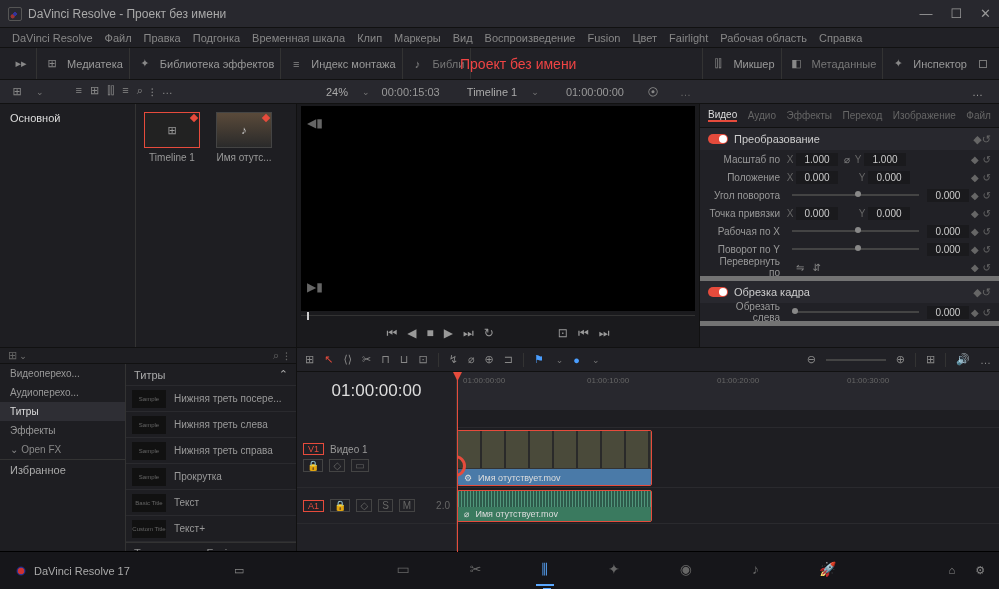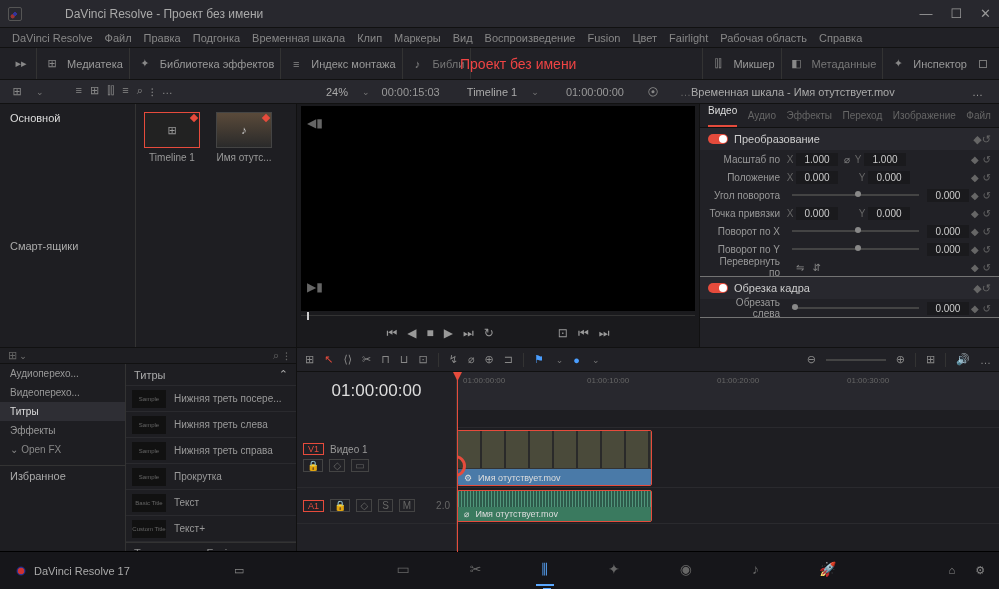--- a/index.html
+++ b/index.html
@@ -1,17 +1,17 @@
 <!DOCTYPE html>
 <html><head>
 <meta charset="utf-8">
 <style>
 * { margin: 0; padding: 0; box-sizing: border-box; font-family: "Segoe UI", Arial, sans-serif; user-select: none; }
 body { width: 999px; height: 589px; background: #1a1a1a; color: #ccc; font-size: 11px; overflow: hidden; position: relative; }
-.titlebar { height: 28px; background: #28282e; display: flex; align-items: center; padding: 0 8px; border-bottom: 1px solid #111; gap: 37px; }
+.titlebar { height: 28px; background: #28282e; display: flex; align-items: center; padding: 0 8px; border-bottom: 1px solid #111; }
 .titlebar .app-icon { width: 14px; height: 14px; background: radial-gradient(circle, #339 20%, transparent 25%), radial-gradient(circle at 30% 70%, #933 15%, transparent 20%); border: 1px solid #555; border-radius: 2px; margin-right: 6px; }
 .titlebar .title { flex: 1; color: #aaa; font-size: 12px; }
 .win-controls { display: flex; gap: 18px; color: #999; font-size: 13px; }
 .win-controls span { cursor: pointer; }
 .menubar { height: 20px; background: #212126; display: flex; align-items: center; gap: 12px; padding: 0 12px; color: #888; font-size: 11px; border-bottom: 1px solid #111; }
 .menubar span { cursor: pointer; }
 .toolbar { height: 32px; background: #212126; display: flex; align-items: center; padding: 0 6px; border-bottom: 1px solid #111; color: #999; font-size: 11px; }
 .tool-grp { display: flex; align-items: center; gap: 6px; padding: 0 6px; border-right: 1px solid #333; height: 100%; }
 .tool-grp:last-child { border-right: none; }
 .bori { color: #777; }
@@ -49,22 +49,22 @@
 .vw-bar { height: 6px; position: relative; margin: 0 4px; }
 .vw-bar::before { content: ''; position: absolute; left: 0; top: 2px; width: 100%; height: 1px; background: #333; }
 .vw-tick { position: absolute; left: 6px; top: -1px; width: 2px; height: 8px; background: #ccc; }
 .vw-controls { height: 28px; display: flex; align-items: center; justify-content: center; gap: 12px; color: #999; }
 .vw-controls .vg { display: flex; gap: 10px; }
 .vw-controls .vc { font-size: 12px; }
 .vw-controls .center { margin: 0 20px; display: flex; gap: 10px; }
 .inspector { width: 300px; background: #212126; border-left: 1px solid #111; display: flex; flex-direction: column; }
 .insp-tabs { height: 24px; display: flex; align-items: center; justify-content: space-between; padding: 0 8px; color: #666; font-size: 10px; border-bottom: 1px solid #111; }
 .insp-tabs span { cursor: pointer; }
-.insp-tabs .active { color: #ddd; border-bottom: 2px solid #e64b3c; padding-bottom: 9px; }
-.insp-section { border-bottom: 1px solid #737373; }
+.insp-tabs .active { color: #ddd; border-bottom: 2px solid #e64b3c; padding-bottom: 0; }
+.insp-section { border-bottom: 5px solid #737373; }
 .insp-sec-head { height: 22px; display: flex; align-items: center; padding: 0 8px; background: #28282e; }
 .tog { width: 20px; height: 10px; background: #e64b3c; border-radius: 5px; margin-right: 6px; position: relative; }
 .tog::after { content: ''; position: absolute; right: 1px; top: 1px; width: 8px; height: 8px; background: #fff; border-radius: 50%; }
 .insp-row { height: 18px; display: flex; align-items: center; padding: 0 8px; font-size: 10px; color: #999; }
 .insp-row .lbl { width: 78px; text-align: right; padding-right: 6px; }
 .insp-row .xy { width: 8px; text-align: center; color: #666; }
 .insp-row .val { width: 42px; background: #1a1a1d; text-align: center; margin: 0 2px; padding: 1px 0; color: #ccc; }
 .insp-row .link { margin: 0 4px; color: #888; }
 .insp-row .slider { flex: 1; height: 2px; background: #444; margin: 0 6px; position: relative; }
 .insp-row .slider::after { content: ''; position: absolute; left: 50%; top: -3px; width: 6px; height: 6px; background: #888; border-radius: 50%; }
@@ -73,21 +73,21 @@
 .insp-row .ctls .di { color: #666; font-size: 10px; }
 .lower { display: flex; height: 215px; border-top: 1px solid #111; }
 .fx-panel { width: 297px; background: #1e1e22; border-right: 1px solid #111; display: flex; flex-direction: column; }
 .fx-search { height: 22px; display: flex; align-items: center; padding: 0 8px; border-bottom: 1px solid #111; color: #666; }
 .fx-search .si { margin-left: auto; margin-right: 6px; }
 .fx-body { flex: 1; display: flex; }
 .fx-cats { width: 126px; border-right: 1px solid #333; }
 .fx-cat { padding: 4px 10px; color: #999; font-size: 10px; white-space: nowrap; overflow: hidden; }
 .fx-cat.active { background: #2e2e34; color: #ddd; }
 .fx-ind { padding: 4px 10px; color: #888; font-size: 10px; }
-.favorites { margin-top: 6px; padding: 4px 10px; color: #aaa; font-size: 11px; border-top: 1px solid #333; }
+.favorites { padding: 4px 10px; color: #aaa; font-size: 11px; border-top: 1px solid #333; }
 .fx-list { flex: 1; }
 .fx-head { height: 22px; display: flex; align-items: center; justify-content: space-between; padding: 0 8px; color: #aaa; border-bottom: 1px solid #2a2a2e; }
 .fx-item { height: 26px; display: flex; align-items: center; padding: 0 6px; border-bottom: 1px solid #2a2a2e; }
 .fx-thumb { width: 34px; height: 18px; background: #111; margin-right: 8px; display: flex; align-items: center; justify-content: center; font-size: 6px; color: #666; }
 .fx-item span { color: #999; font-size: 10px; }
 .fx-foot { padding: 4px 8px; color: #888; font-size: 11px; border-top: 1px solid #333; }
 .timeline { flex: 1; background: #1e1e22; display: flex; flex-direction: column; }
 .tl-tools { height: 24px; background: #212126; display: flex; align-items: center; padding: 0 8px; gap: 10px; color: #888; border-bottom: 1px solid #111; font-size: 11px; }
 .tl-tools .sep { width: 1px; height: 14px; background: #333; }
 .tl-tools .sl { width: 60px; height: 2px; background: #444; }
@@ -216,31 +216,29 @@
     <span class="tc">00:00:15:03</span>
     <div class="spacer"></div>
     <span>Timeline 1</span>
       <span class="dd">⌄</span>
     <div class="spacer"></div>
     <span class="tc">01:00:00:00</span>
     <span class="ico" style="margin-left:8px">⦿</span>
     <span style="margin-left:6px;color:#666">…</span>
   </div>
   <div class="sh-right">
-    <span>Временная шкала - Имя отутствует.mov</span>
     <span class="sh-dots">…</span>
   </div>
 </div>
 
 <div class="middle">
   <div class="media-pool">
     <div class="mp-content">
       <div class="mp-left">
         <div class="folder">Основной</div>
-        <div class="smart-bins">Смарт-ящики</div>
       </div>
       <div class="mp-right">
         <div class="thumb">
           <div class="thumb-img sel">
               <div class="corner"></div>
               <span style="color:#999">⊞</span>
             </div>
           <div class="thumb-label">Timeline 1</div>
         </div>
         <div class="thumb">
@@ -336,21 +334,21 @@
           <span class="val">0.000</span>
           <span style="width:18px"></span>
           <span class="xy">Y</span>
           <span class="val">0.000</span>
           <span class="ctls">
             <span class="di">◆</span>
             <span class="di">↺</span>
           </span>
         </div>
       <div class="insp-row">
-          <span class="lbl">Поворот по X</span>
+          <span class="lbl">Рабочая по X</span>
           <div class="slider"></div>
           <span class="val">0.000</span>
           <span class="ctls">
             <span class="di">◆</span>
             <span class="di">↺</span>
           </span>
         </div>
       <div class="insp-row">
           <span class="lbl">Поворот по Y</span>
           <div class="slider"></div>
@@ -392,22 +390,22 @@
 <div class="lower">
   <div class="fx-panel">
     <div class="fx-search">
       <span>⊞</span>
         <span class="dd">⌄</span>
       <span class="si">⌕</span>
       <span>⁝</span>
     </div>
     <div class="fx-body">
       <div class="fx-cats">
+        <div class="fx-cat">Видеоперехо...</div>
         <div class="fx-cat">Аудиоперехо...</div>
-        <div class="fx-cat">Видеоперехо...</div>
         <div class="fx-cat active">Титры</div>
         <div class="fx-cat">Эффекты</div>
         <div class="fx-ind">⌄ <span>Open FX</span></div>
         <div class="favorites">Избранное</div>
       </div>
       <div class="fx-list">
         <div class="fx-head">
             <span>Титры</span>
             <span>⌃</span>
           </div>

